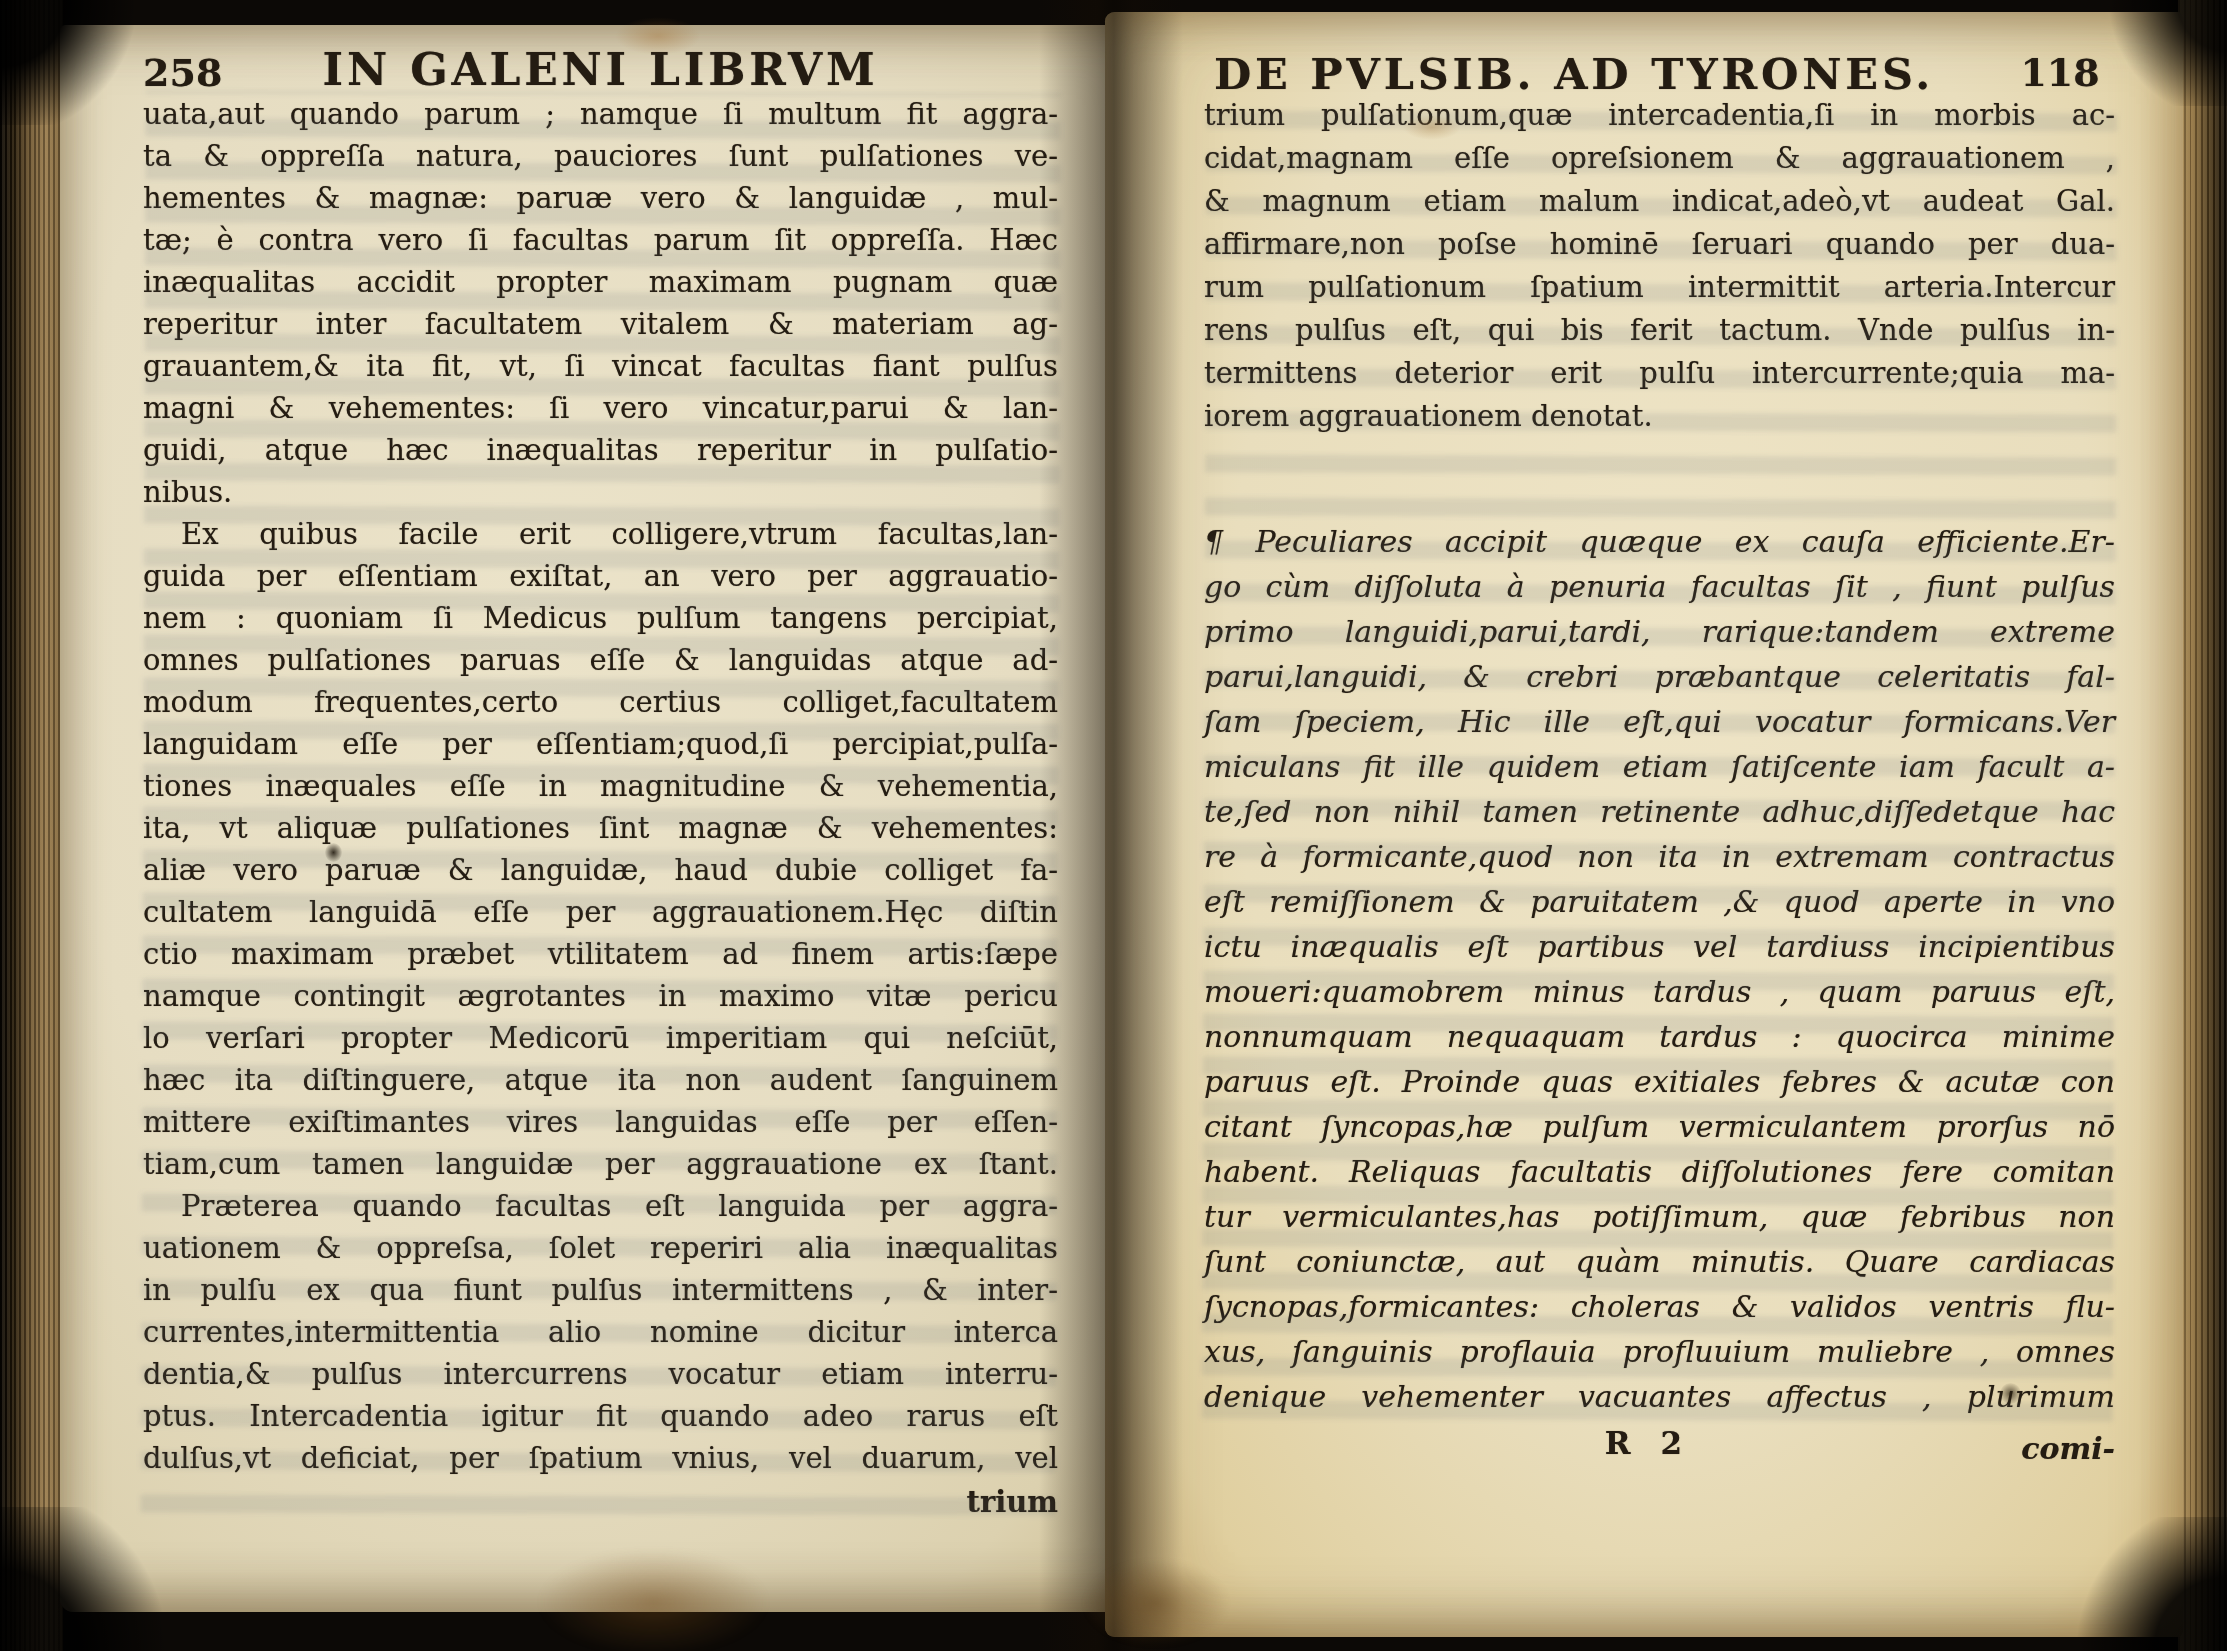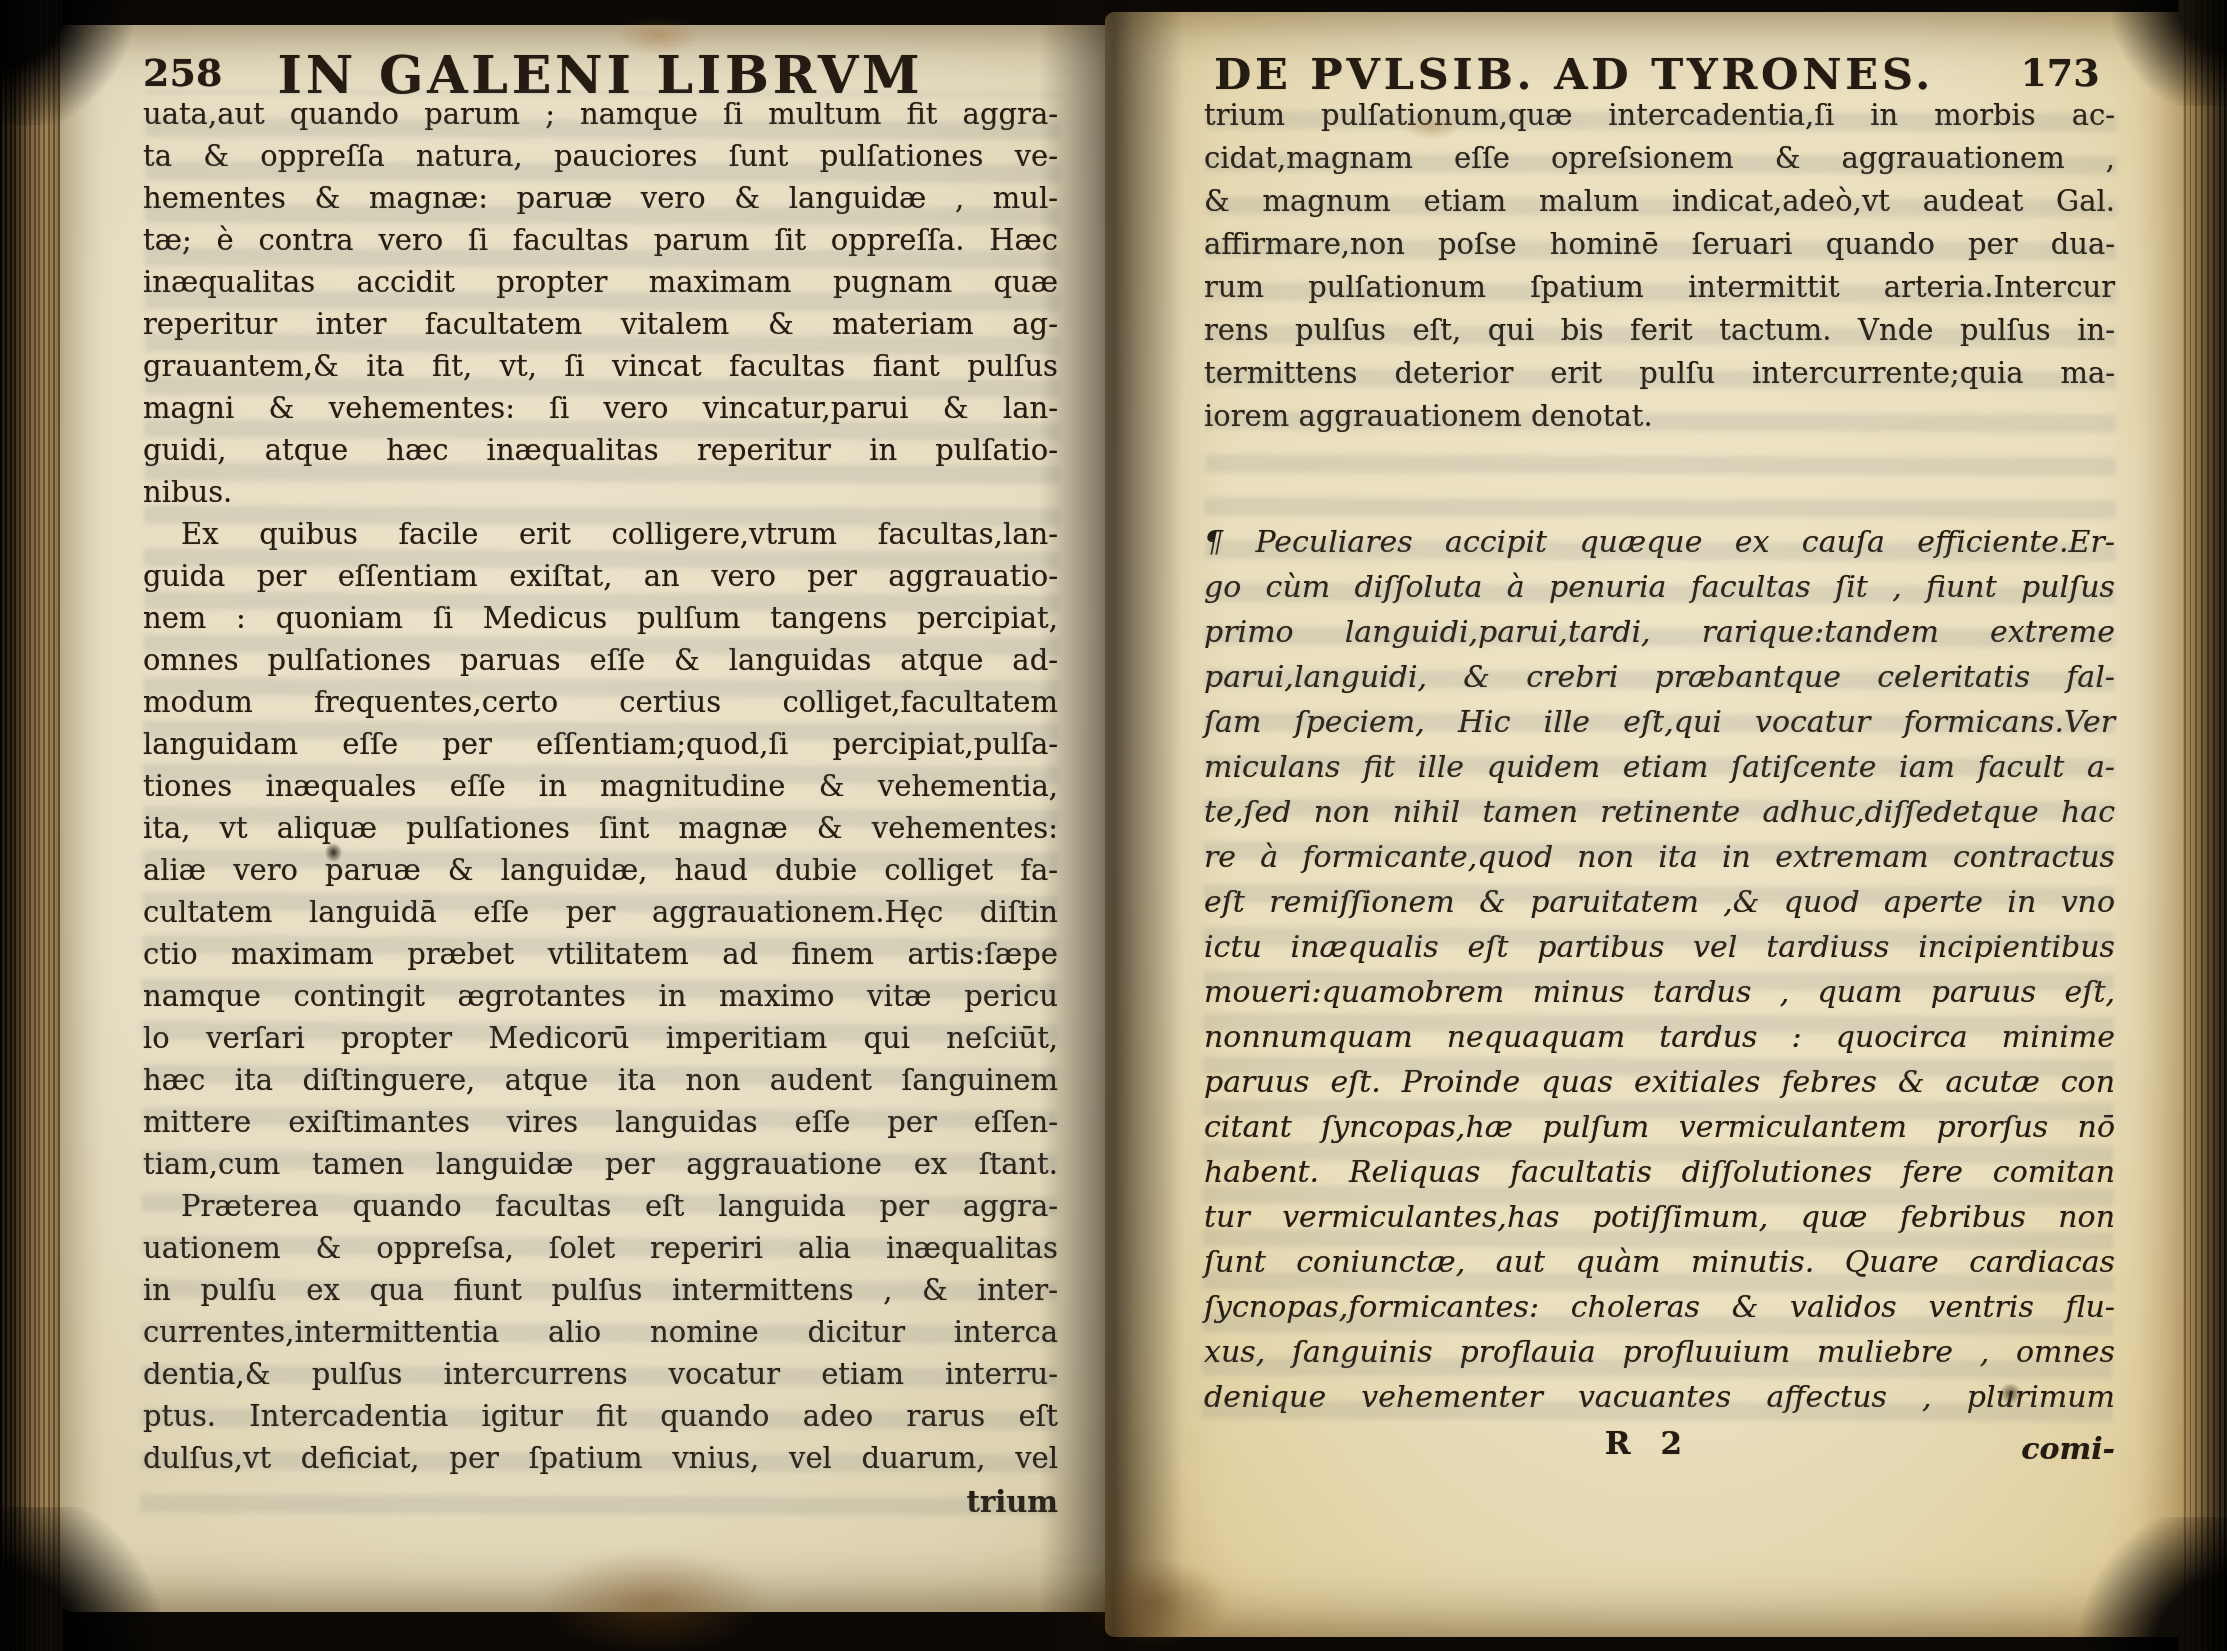--- a/index.html
+++ b/index.html
@@ -64,21 +64,21 @@
   .corner{position:absolute;pointer-events:none;}
   .corner.tl{left:0;top:0;width:144px;height:125px;background:radial-gradient(circle at 0 0,rgba(0,0,0,.95) 0 35%,rgba(0,0,0,0) 72%);}
   .corner.bl{left:0;bottom:0;width:183px;height:144px;background:radial-gradient(circle at 0 100%,rgba(0,0,0,.9) 0 35%,rgba(0,0,0,0) 72%);}
   .corner.br{right:0;bottom:0;width:163px;height:134px;background:radial-gradient(circle at 100% 100%,rgba(0,0,0,.9) 0 35%,rgba(0,0,0,0) 72%);}
   .corner.tr{right:0;top:0;width:134px;height:106px;background:radial-gradient(circle at 100% 0,rgba(0,0,0,.85) 0 30%,rgba(0,0,0,0) 70%);}
   
   .page-head{position:absolute;height:54px;}
   .head-left{left:83px;top:19px;width:915px;}
   .head-right{left:99px;top:37px;width:913px;}
   .running-title{
-    display:block;text-align:center;font-size:52px;font-weight:bold;
+    display:block;text-align:center;font-size:44px;font-weight:bold;
     letter-spacing:3.8px;white-space:nowrap;color:#241c12;
     text-shadow:0 0 1px rgba(36,28,18,.55);
   }
   .head-right .running-title{margin-right:173px;font-size:43px;text-align:center;}
   .folio{
     position:absolute;top:5.8px;font-size:38px;font-weight:bold;color:#241c12;
     text-shadow:0 0 1px rgba(36,28,18,.5);
   }
   .head-left .folio{left:0;}
   .head-right .folio{right:17.3px;top:1.9px;}
@@ -164,21 +164,21 @@
           <div class="line">dulſus,vt deficiat, per ſpatium vnius, vel duarum, vel</div>
         </div>
         <span class="catchword">trium</span>
       </div>
     <div class="ghost" style="left:83px;top:67px;width:915px;height:1422px;"></div>
   </div>
 
   <div class="page page-right">
     <div class="page-head head-right">
       <span class="running-title">DE PVLSIB. AD TYRONES.</span>
-      <span class="folio">173</span>
+      <span class="folio">118</span>
     </div>
     <div class="page-body body-right">
 
     <div class="para">
           <div class="line">trium pulſationum,quæ intercadentia,ſi in morbis ac-</div>
           <div class="line">cidat,magnam eſſe opreſsionem  &amp;  aggrauationem ,</div>
           <div class="line">&amp; magnum etiam malum indicat,adeò,vt audeat Gal.</div>
           <div class="line">affirmare,non poſse hominē  ſeruari quando per dua-</div>
           <div class="line">rum pulſationum ſpatium intermittit arteria.Intercur</div>
           <div class="line">rens pulſus eſt, qui bis ferit tactum.  Vnde  pulſus in-</div>

